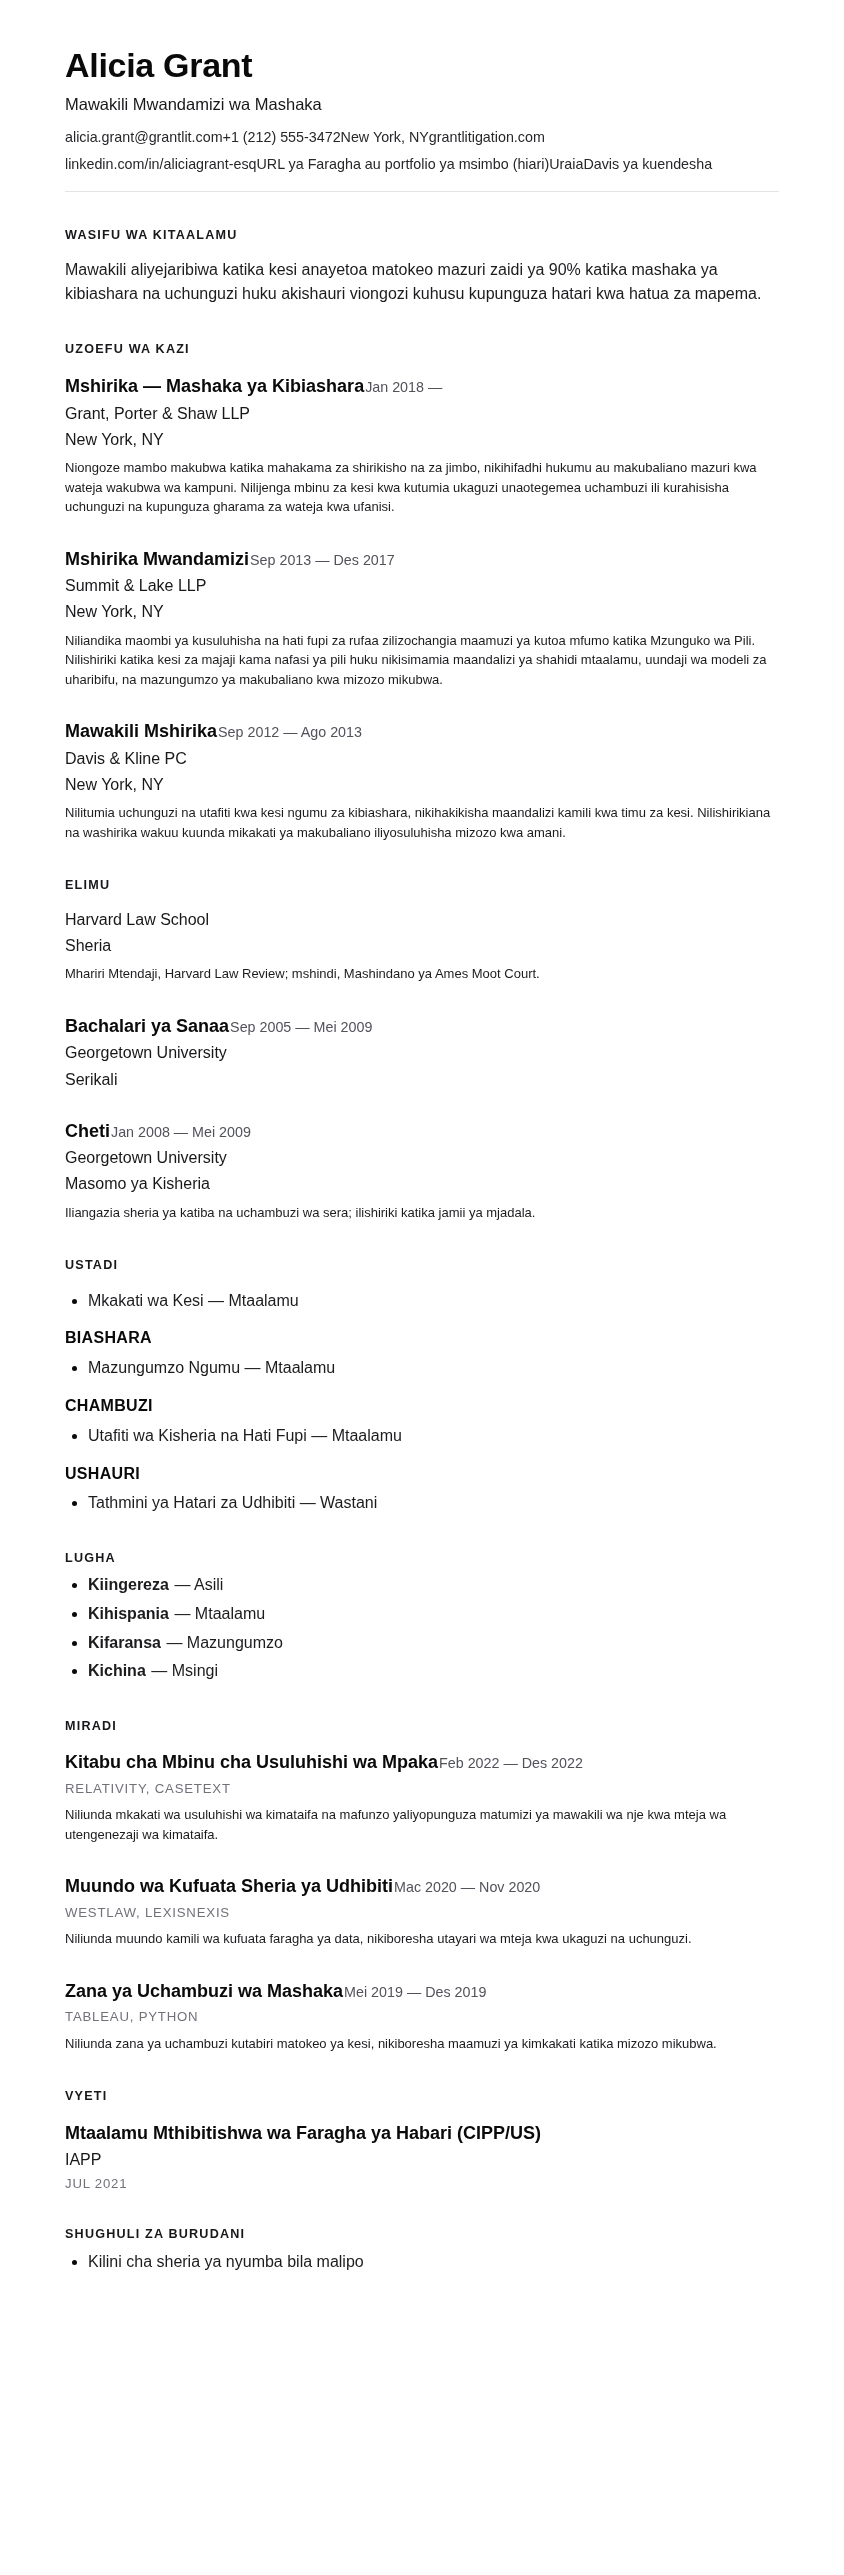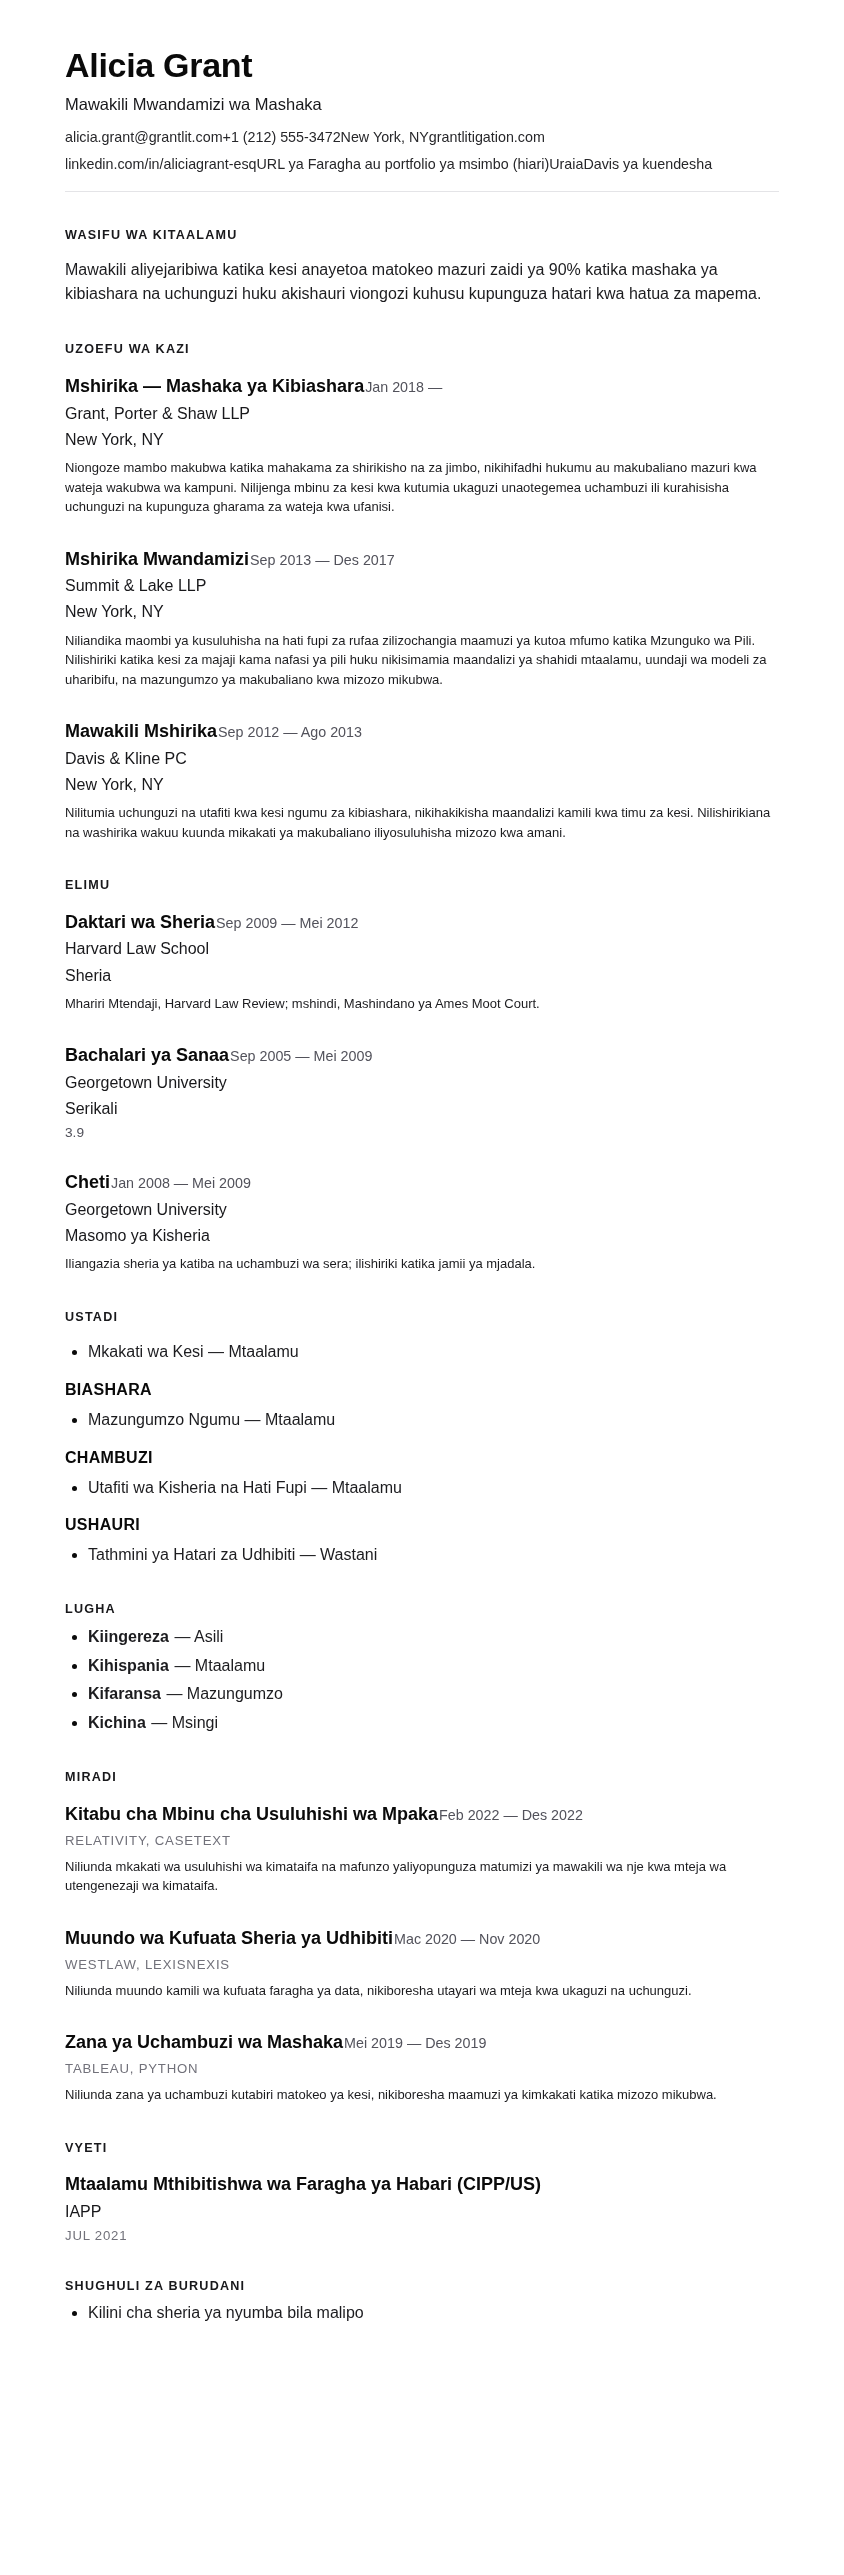--- a/index.html
+++ b/index.html
@@ -110,37 +110,32 @@
       <div class="entry-company">Davis &amp; Kline PC</div>
       <div class="entry-location">New York, NY</div>
       <p class="entry-desc">Nilitumia uchunguzi na utafiti kwa kesi ngumu za kibiashara, nikihakikisha maandalizi kamili kwa timu za kesi. Nilishirikiana na washirika wakuu kuunda mikakati ya makubaliano iliyosuluhisha mizozo kwa amani.</p>
     </article>
   </section>
 
   <section>
     <h2 class="section-heading">ELIMU</h2>
 
     <article class="entry">
-      <div class="entry-header">
-        <h3 class="entry-title">Daktari wa Sheria</h3>
-        <span class="entry-dates">Sep 2009 — Mei 2012</span>
-      </div>
       <div class="entry-company">Harvard Law School</div>
       <div class="entry-location">Sheria</div>
       <p class="entry-desc">Mhariri Mtendaji, Harvard Law Review; mshindi, Mashindano ya Ames Moot Court.</p>
     </article>
 
     <article class="entry">
       <div class="entry-header">
         <h3 class="entry-title">Bachalari ya Sanaa</h3>
         <span class="entry-dates">Sep 2005 — Mei 2009</span>
       </div>
       <div class="entry-company">Georgetown University</div>
       <div class="entry-location">Serikali</div>
-      <div class="entry-gpa">3.9</div>
     </article>
 
     <article class="entry">
       <div class="entry-header">
         <h3 class="entry-title">Cheti</h3>
         <span class="entry-dates">Jan 2008 — Mei 2009</span>
       </div>
       <div class="entry-company">Georgetown University</div>
       <div class="entry-location">Masomo ya Kisheria</div>
       <p class="entry-desc">Iliangazia sheria ya katiba na uchambuzi wa sera; ilishiriki katika jamii ya mjadala.</p>

